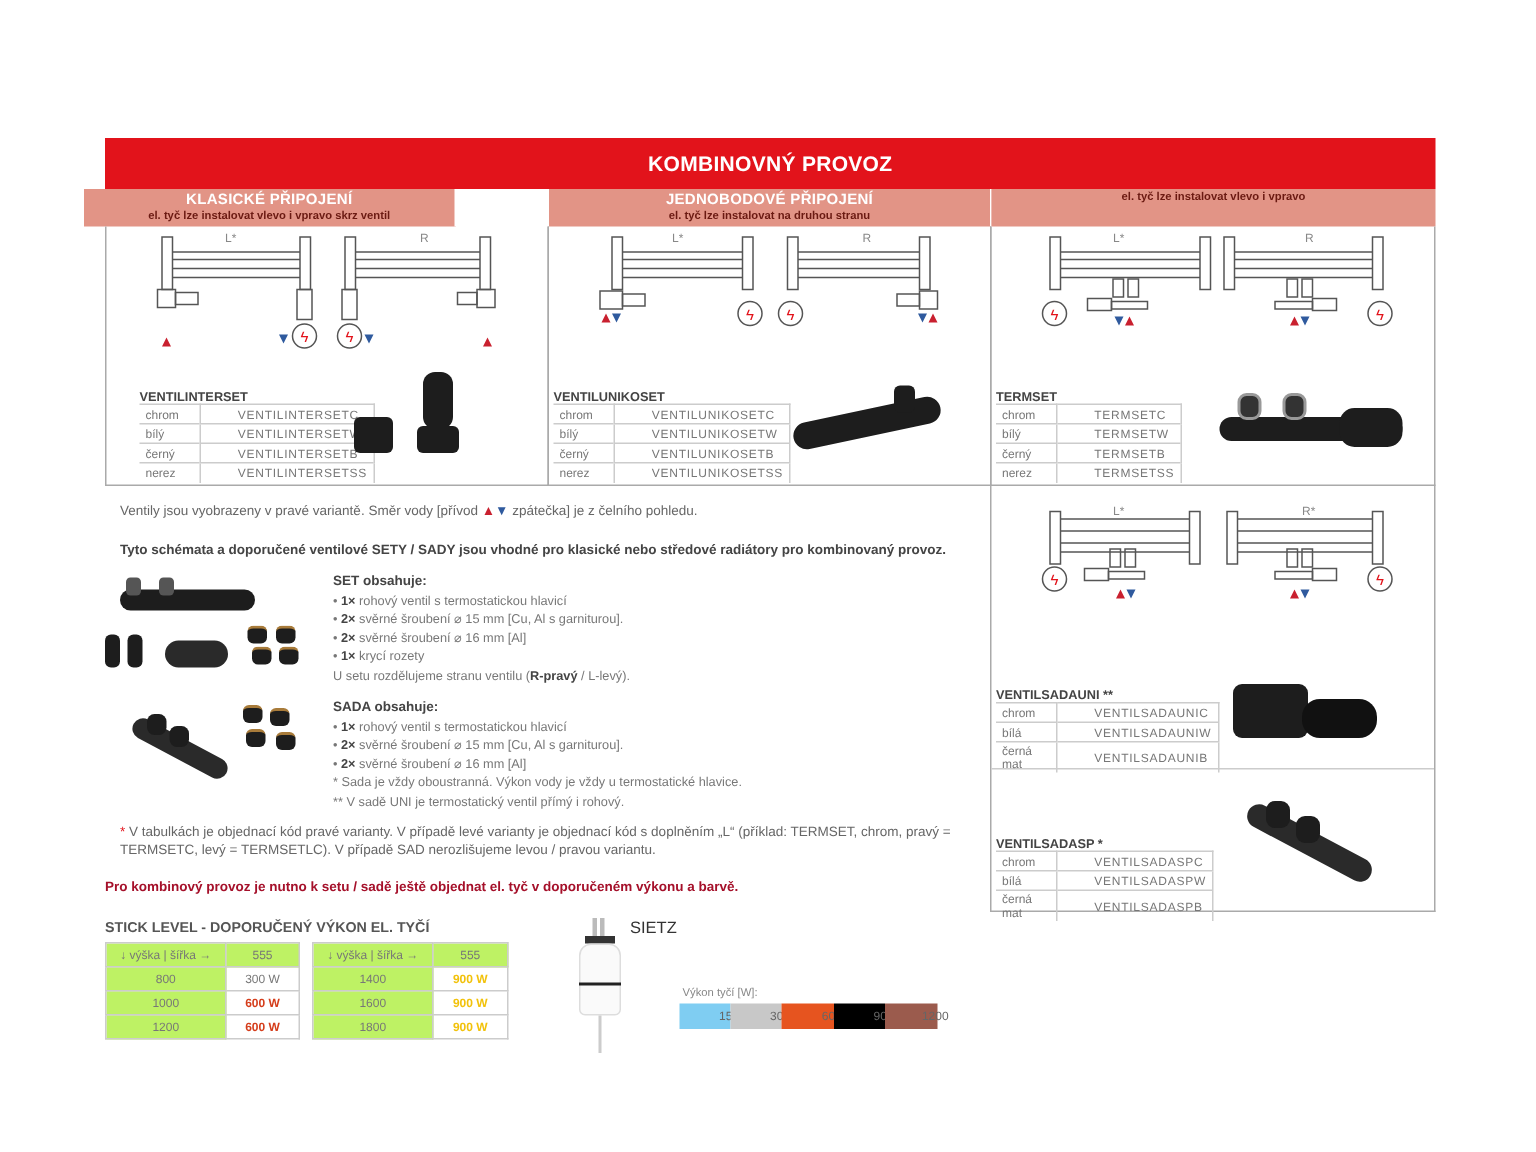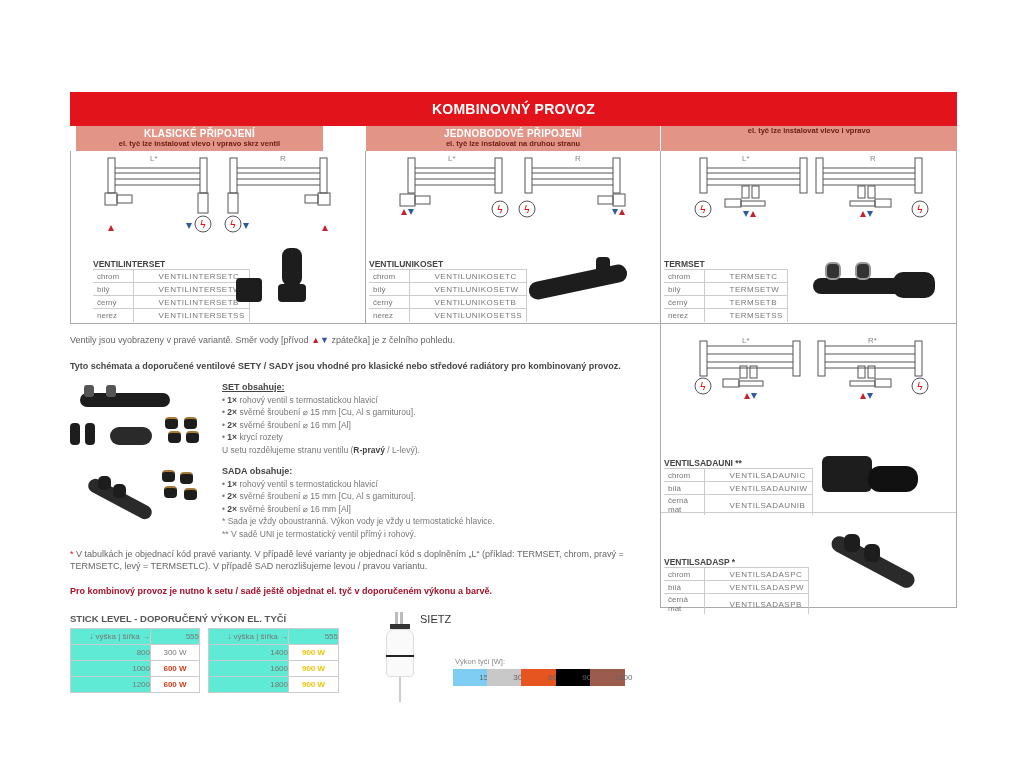--- a/index.html
+++ b/index.html
@@ -9,41 +9,41 @@
   .subhead { top: 126px; height: 25px; background: #e29486; color: #fff; text-align: center; border-right: 1px solid #fff; }
   .subhead .t1 { font-size: 10px; font-weight: bold; padding-top: 2px; letter-spacing: 0.2px; }
   .subhead .t2 { font-size: 7.5px; font-weight: bold; color: #6b1a12; }
   .col { top: 151px; height: 173px; border-left: 1px solid #aaa; border-right: 1px solid #aaa; border-bottom: 1px solid #aaa; }
   .set-title { font-size: 8.5px; font-weight: bold; color: #444; }
   table.codes { border-collapse: collapse; font-size: 8px; color: #777; }
   table.codes td { border-top: 1px solid #ccc; padding: 1px 4px; height: 13px; }
   table.codes td:first-child { border-right: 1px solid #ccc; width: 40px; }
   table.codes td:last-child { border-right: 1px solid #ccc; width: 75px; letter-spacing: 0.5px; padding-left: 25px; }
   .diagram svg { display: block; }
-  .para { font-size: 9px; color: #666; }
+  .para { font-size: 9px; color: #666; margin-left: 10px; }
   .bold { font-weight: bold; color: #444; }
   .list { font-size: 8.5px; color: #777; line-height: 12.5px; }
   .list b { color: #444; }
   .dark-red { color: #a5102a; font-weight: bold; font-size: 9px; }
   table.stick { border-collapse: collapse; font-size: 8px; color: #777; text-align: center; border: 1px solid #aaa; }
   table.stick td { border: 1px solid #ccc; height: 16px; }
-  table.stick .gray { background: #5eead4; text-align: right; }
+  table.stick .gray { background: #bef264; }
   .w600 { color: #d53d1b; font-weight: bold; }
   .w900 { color: #f2c20b; font-weight: bold; }
   .legend-cell { height: 17px; font-size: 8px; color: #666; display: flex; align-items: center; justify-content: center; padding-left: 32px; }
   .product { background: #1d1d1d; border-radius: 4px; }
 </style>
 </head>
 <body>
 
 <div class="abs banner">
   <span>KOMBINOVNÝ PROVOZ</span>
 </div>
 
-<div class="abs subhead" style="left:76px;width:248px;">
+<div class="abs subhead" style="left:56px;width:248px;">
   <div class="t1">KLASICKÉ PŘIPOJENÍ</div>
   <div class="t2">el. tyč lze instalovat vlevo i vpravo skrz ventil</div>
 </div>
 <div class="abs subhead" style="left:366px;width:295px;">
   <div class="t1">JEDNOBODOVÉ PŘIPOJENÍ</div>
   <div class="t2">el. tyč lze instalovat na druhou stranu</div>
 </div>
 <div class="abs subhead" style="left:661px;width:296px;border-right:none;">
   <div class="t2">el. tyč lze instalovat vlevo i vpravo</div>
 </div>
@@ -355,21 +355,21 @@
   <div class="abs" style="left:5px;top:22px;width:70px;height:14px;border-radius:7px;transform:rotate(28deg);background:#2a2a2a;"></div>
   <div class="abs product" style="left:18px;top:6px;width:13px;height:14px;border-radius:5px;"></div>
   <div class="abs product" style="left:33px;top:14px;width:13px;height:14px;border-radius:5px;"></div>
   <div class="abs" style="left:82px;top:0;width:13px;height:12px;background:#1d1d1d;border-radius:4px;border-top:2px solid #a87b3a;"></div>
   <div class="abs" style="left:100px;top:2px;width:13px;height:12px;background:#1d1d1d;border-radius:4px;border-top:2px solid #a87b3a;"></div>
   <div class="abs" style="left:84px;top:16px;width:13px;height:12px;background:#1d1d1d;border-radius:4px;border-top:2px solid #a87b3a;"></div>
   <div class="abs" style="left:104px;top:18px;width:13px;height:12px;background:#1d1d1d;border-radius:4px;border-top:2px solid #a87b3a;"></div>
 </div>
 
 <div class="abs list" style="left:222px;top:381px;">
-  <div class="bold" style="font-size:9px;text-decoration:underline;">SET obsahuje:</div>
+  <div class="bold" style="font-size:9px;">SET obsahuje:</div>
   <div>• <b>1×</b><span> rohový ventil s termostatickou hlavicí</span></div>
   <div>• <b>2×</b><span> svěrné šroubení ⌀ 15 mm [Cu, Al s garniturou].</span></div>
   <div>• <b>2×</b><span> svěrné šroubení ⌀ 16 mm [Al]</span></div>
   <div>• <b>1×</b><span> krycí rozety</span></div>
   <div><span>U setu rozdělujeme stranu ventilu (</span><b>R-pravý</b><span> / L-levý).</span></div>
 </div>
 
 <div class="abs list" style="left:222px;top:465px;">
   <div class="bold" style="font-size:9px;">SADA obsahuje:</div>
   <div>• <b>1×</b><span> rohový ventil s termostatickou hlavicí</span></div>

